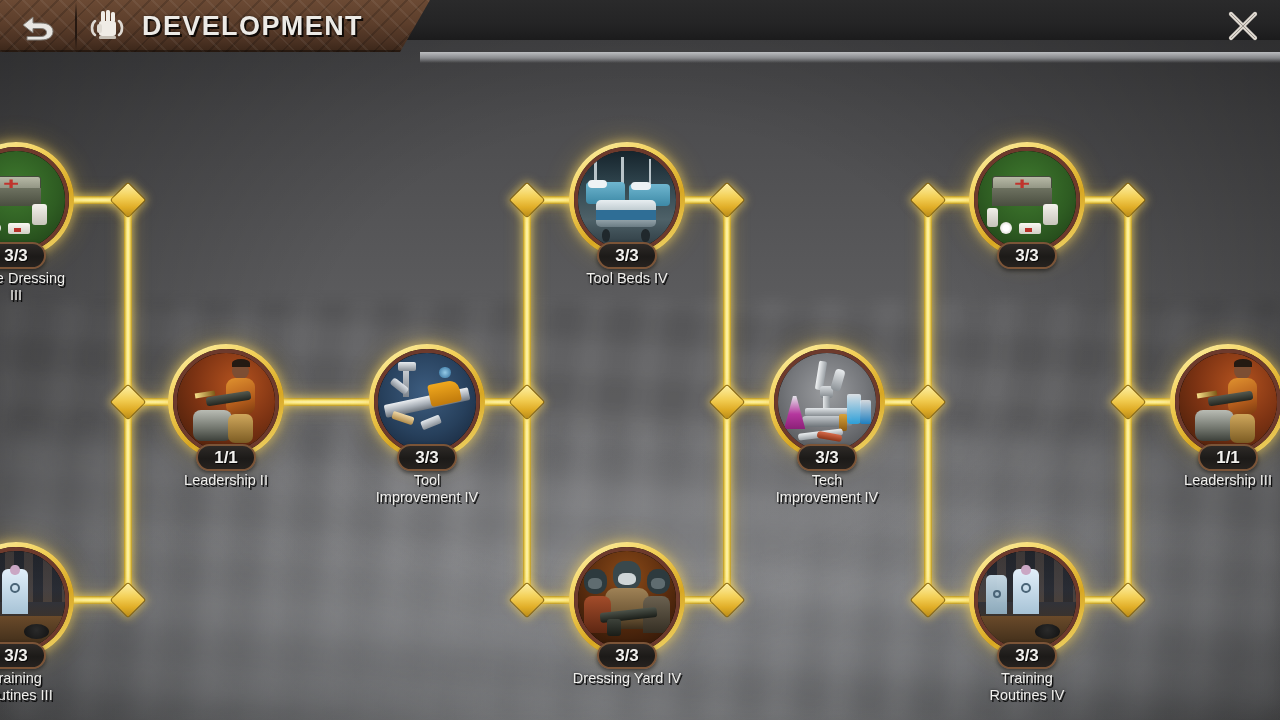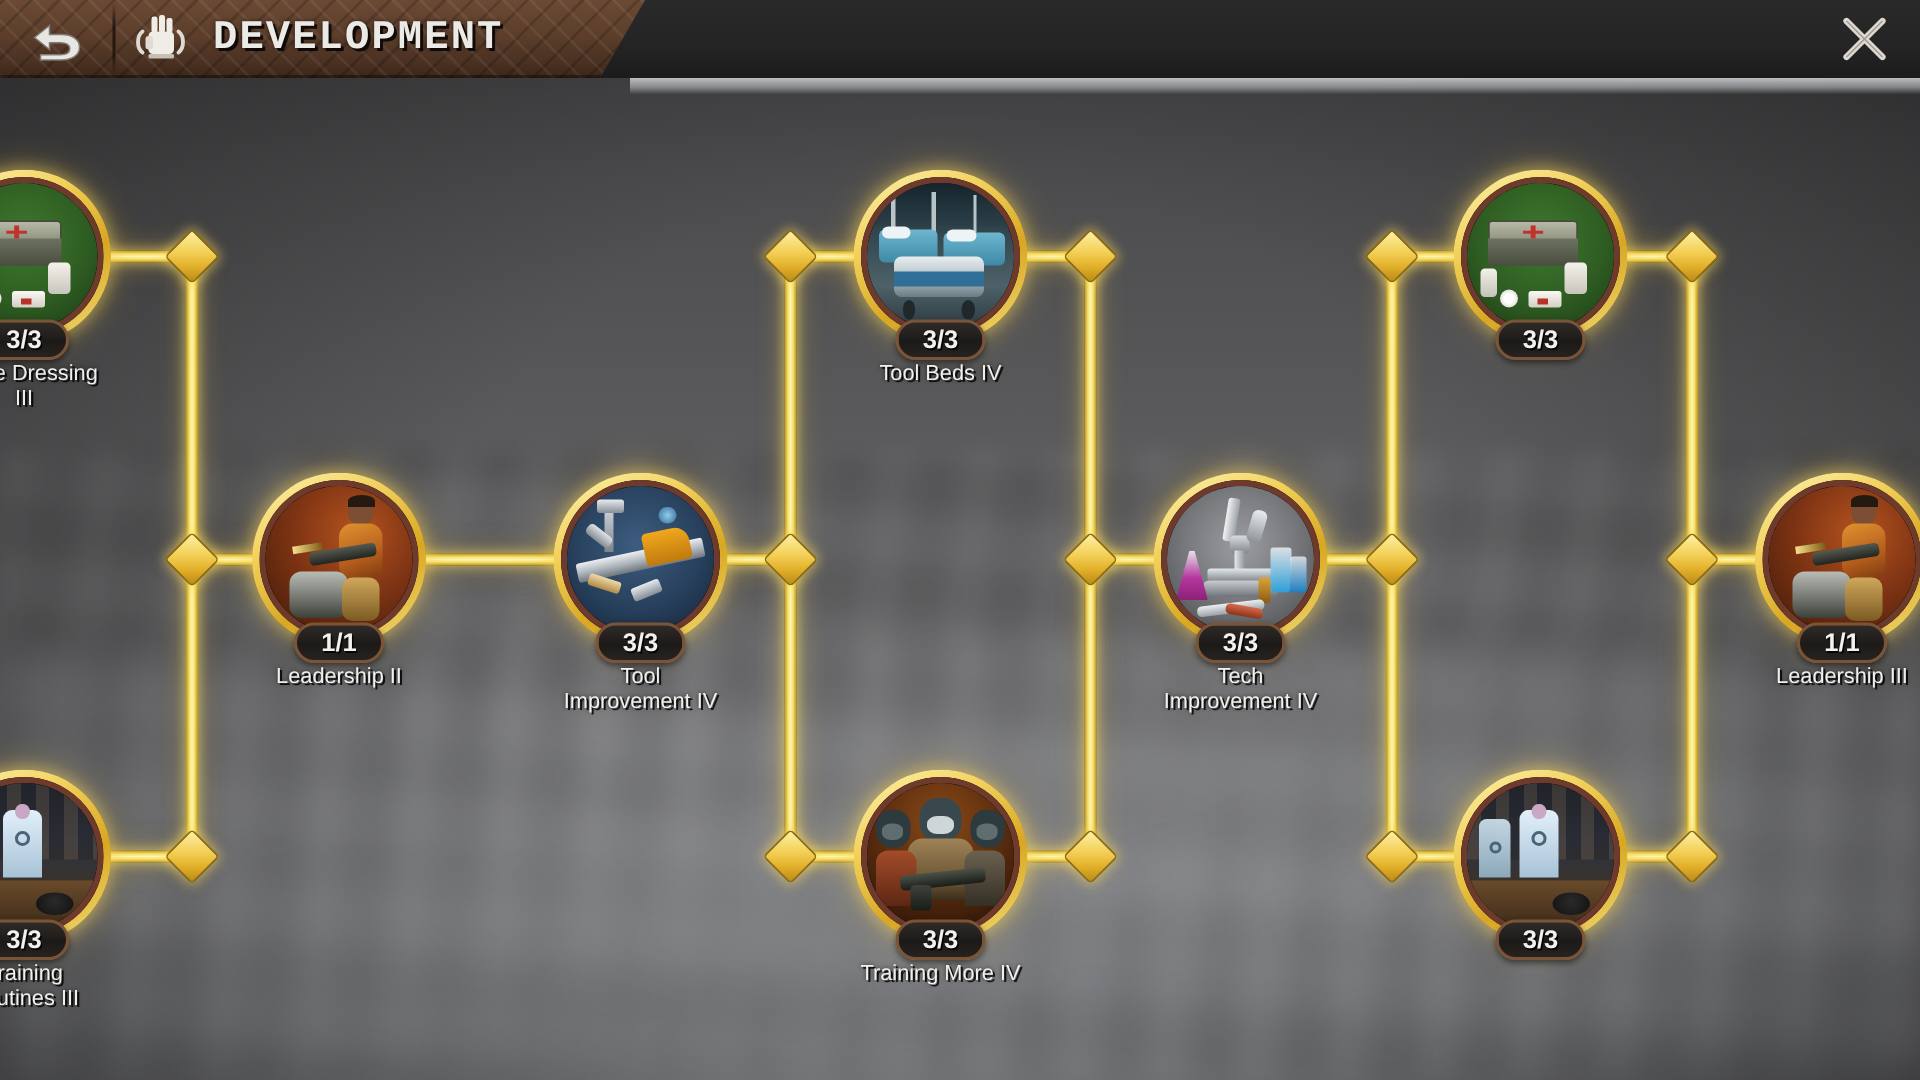--- a/index.html
+++ b/index.html
@@ -36,24 +36,23 @@
     opacity:.6;
   }
   #vignette {
     position:absolute; inset:0;
     background:radial-gradient(ellipse 760px 520px at 50% 48%, rgba(0,0,0,0) 42%, rgba(0,0,0,0.30) 100%);
     pointer-events:none;
   }
 
   
   #header {
-    position:absolute; left:0; top:0; width:1280px; height:52px;
+    position:absolute; left:0; top:0; width:1280px; height:40px;
     background:linear-gradient(180deg,#2a2a2b 0%, #242425 60%, #1b1b1c 100%);
     z-index:40;
-    font-family:Liberation Mono, monospace;
   }
   #header-plate {
     position:absolute; left:0; top:0; height:52px; width:430px;
     background:
       repeating-linear-gradient(45deg, rgba(255,255,255,0.055) 0 2px, rgba(0,0,0,0) 2px 13px),
       repeating-linear-gradient(-45deg, rgba(0,0,0,0.16) 0 2px, rgba(0,0,0,0) 2px 13px),
       linear-gradient(180deg,#6b4a34 0%, #5c3e2b 45%, #4a3122 80%, #3a2619 100%);
     clip-path:polygon(0 0, 430px 0, 400px 52px, 0 52px);
     box-shadow:inset 0 -2px 0 rgba(0,0,0,.35);
   }
@@ -77,21 +76,21 @@
     position:absolute; right:16px; top:7px; width:42px; height:38px;
     display:flex; align-items:center; justify-content:center; cursor:pointer;
   }
   #header-shelf {
     position:absolute; left:420px; top:52px; width:860px; height:11px;
     background:linear-gradient(180deg, rgba(205,207,210,.88) 0%, rgba(168,170,174,.70) 55%, rgba(120,122,126,0) 100%);
     z-index:39;
   }
 
   
-  #tree { position:absolute; inset:0; z-index:20; }
+  #tree { position:absolute; inset:0; z-index:20;margin-top:29px; }
 
   .rail {
     position:absolute;
     background:linear-gradient(90deg,#b8921f 0%, #f6e06a 28%, #fff5b0 50%, #f6e06a 72%, #b8921f 100%);
     box-shadow:0 0 7px 1px rgba(255,225,105,.55), 0 0 16px 3px rgba(245,205,70,.26);
     border-radius:2px;
   }
   .rail.h {
     background:linear-gradient(180deg,#b8921f 0%, #f6e06a 28%, #fff5b0 50%, #f6e06a 72%, #b8921f 100%);
   }
@@ -311,21 +310,21 @@
       <div style="position:absolute;left:6%;top:46%;width:28%;height:38%;border-radius:8px 8px 0 0;
            background:linear-gradient(180deg,#a34c2a,#5d2713);"></div>
       <div style="position:absolute;left:66%;top:46%;width:28%;height:38%;border-radius:8px 8px 0 0;
            background:linear-gradient(180deg,#6b6150,#352f24);"></div>
       <div style="position:absolute;left:22%;top:60%;width:58%;height:10%;border-radius:3px;transform:rotate(-6deg);
            background:linear-gradient(180deg,#4c5249,#1a1d18);"></div>
       <div style="position:absolute;left:30%;top:69%;width:14%;height:18%;border-radius:3px;
            background:linear-gradient(180deg,#3d423a,#191c17);"></div>
       </div>
       <div class="badge">3/3</div>
-      <div class="label">Training More IV</div>
+      <div class="label">Dressing Yard IV</div>
     </div>
     <div class="node" style="left: 769px; top: 315px;">
       <div class="node-ring"></div>
       <div class="node-inner">
       <div class="art" style="background:radial-gradient(circle at 50% 40%,#9b9da0 0%,#75777b 50%,#45474a 100%);"></div>
       <div style="position:absolute;left:40%;top:8%;width:8%;height:30%;border-radius:2px;
            background:linear-gradient(90deg,#f2f4f5,#9aa0a5);transform:rotate(9deg);"></div>
       <div style="position:absolute;left:43%;top:34%;width:13%;height:12%;border-radius:3px;
            background:linear-gradient(180deg,#d8dcdf,#80868b);"></div>
       <div style="position:absolute;left:46%;top:44%;width:7%;height:16%;background:linear-gradient(90deg,#e6e9eb,#8d9398);"></div>
@@ -383,20 +382,22 @@
            background:linear-gradient(180deg,#e2effa,#a7c3d6);"></div>
       <div style="position:absolute;left:44%;top:14%;width:10%;height:11%;border-radius:50%;background:#caa7c4;"></div>
       <div style="position:absolute;left:44%;top:33%;width:10%;height:10%;border-radius:50%;border:2px solid #4a6477;"></div>
       <div style="position:absolute;left:15%;top:40%;width:8%;height:8%;border-radius:50%;border:2px solid #4a6477;"></div>
       <div style="position:absolute;left:0;top:66%;width:100%;height:34%;
            background:linear-gradient(180deg,#6a4a2a 0%,#3a2a18 100%);"></div>
       <div style="position:absolute;left:58%;top:74%;width:26%;height:16%;border-radius:50%;
            background:radial-gradient(circle at 50% 40%,#2a2a2a,#111);"></div>
       </div>
       <div class="badge">3/3</div>
+      <div class="label">Training
+Routines IV</div>
     </div>
     <div class="node" style="left: 1170px; top: 315px;">
       <div class="node-ring"></div>
       <div class="node-inner">
       <div class="art" style="background:radial-gradient(circle at 62% 32%,#b5531f 0%,#7d3313 48%,#3d1a09 100%);"></div>
       <div style="position:absolute;left:56%;top:10%;width:17%;height:17%;border-radius:48%;background:#7c4e33;"></div>
       <div style="position:absolute;left:56%;top:6%;width:18%;height:8%;border-radius:50% 50% 0 0;background:#241a12;"></div>
       <div style="position:absolute;left:50%;top:25%;width:30%;height:38%;border-radius:9px;
            background:linear-gradient(160deg,#e0922f 0%,#b45d1c 60%,#7a3a10 100%);"></div>
       <div style="position:absolute;left:30%;top:42%;width:46%;height:9%;border-radius:3px;transform:rotate(-9deg);

